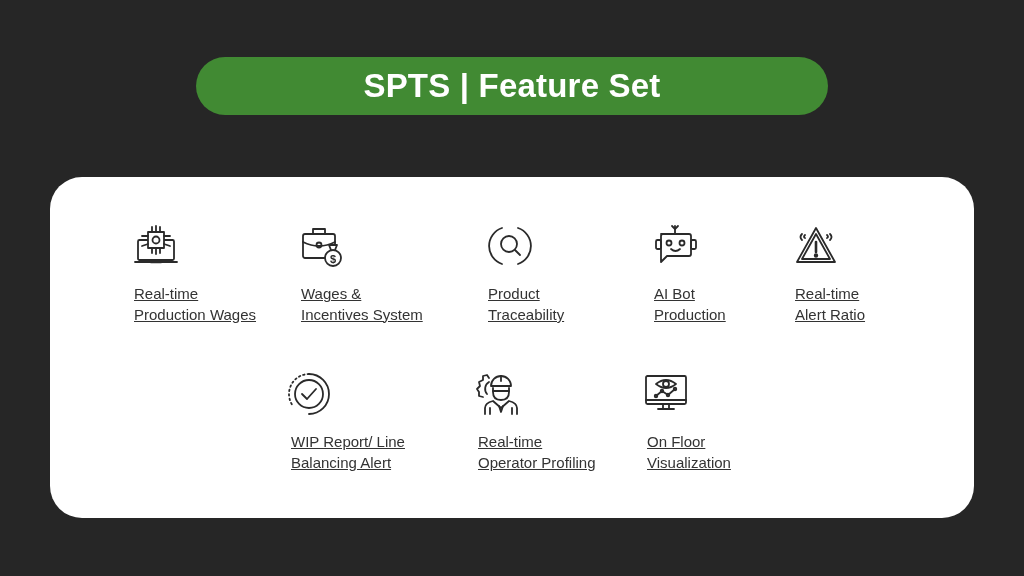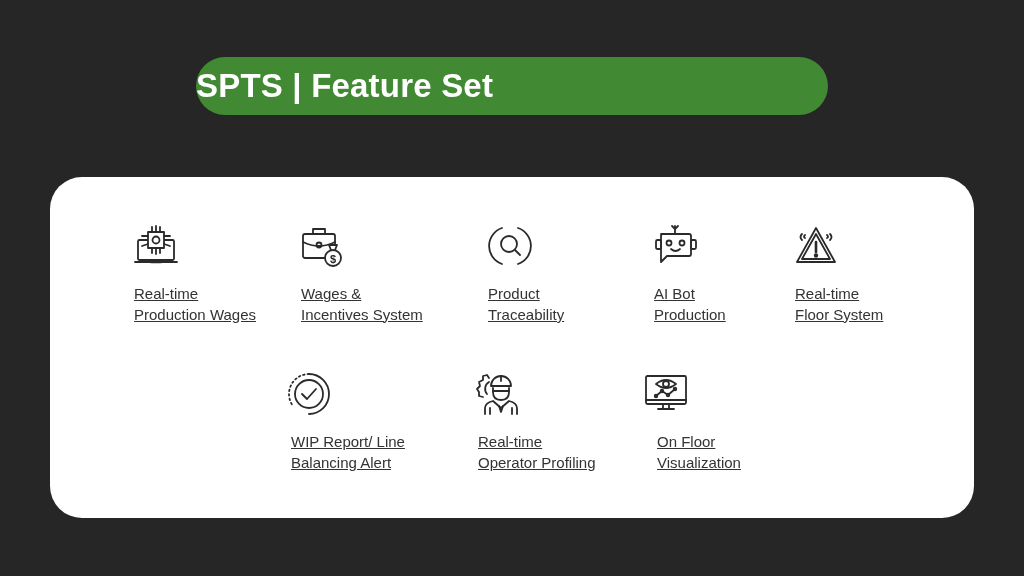--- a/index.html
+++ b/index.html
@@ -9,21 +9,21 @@
     position: relative;
     overflow: hidden;
     font-family: "Liberation Sans", "DejaVu Sans", sans-serif;
   }
   .title-pill {
     position: absolute;
     left: 196px; top: 57px;
     width: 632px; height: 58px;
     border-radius: 29px;
     background: #418a33;
-    display: flex; align-items: center; justify-content: flex-start;
+    display: flex; align-items: center; justify-content: center;
   }
   .title-text {
     color: #ffffff;
     font-weight: bold;
     font-size: 33px;
     letter-spacing: 0.2px;
   }
   .card {
     position: absolute;
     left: 50px; top: 177px;
@@ -151,21 +151,21 @@
       <line x1="22" y1="18" x2="22" y2="28" stroke-width="2.6"></line>
       <circle cx="22" cy="31.5" r="1.3" fill="#2a2a2a"></circle>
       <path d="M8 16 Q5 13 8 10"></path>
       <path d="M11 14 Q9 13 11 11"></path>
       <path d="M36 16 Q39 13 36 10"></path>
       <path d="M33 14 Q35 13 33 11"></path>
     </svg>
   </div>
   <div class="label" style="left:1px;">
     <span>Real-time</span>
-    <span>Floor System</span>
+    <span>Alert Ratio</span>
   </div>
 </div>
 
 <div class="feature" style="left:287px; top:372px;">
   <div class="icon">
     <svg viewBox="0 0 44 44">
       <path d="M22 2 A20 20 0 0 1 22 42"></path>
       <path d="M22 2 A20 20 0 0 0 6 34" stroke-dasharray="1.5 3"></path>
       <circle cx="22" cy="22" r="14"></circle>
       <path d="M15 22 L20 27 L29 17"></path>
@@ -208,17 +208,17 @@
       <line x1="14" y1="37" x2="30" y2="37"></line>
       <path d="M12 12 Q22 4 32 12 Q22 20 12 12 Z"></path>
       <circle cx="22" cy="12" r="3"></circle>
       <path d="M12 24 L18 19 L24 23 L31 17"></path>
       <circle cx="12" cy="24" r="1.3"></circle>
         <circle cx="18" cy="19" r="1.3"></circle>
       <circle cx="24" cy="23" r="1.3"></circle>
         <circle cx="31" cy="17" r="1.3"></circle>
     </svg>
   </div>
-  <div class="label" style="left:13px;">
+  <div class="label" style="left:3px;">
     <span>On Floor</span>
     <span>Visualization</span>
   </div>
 </div>
 
 </body></html>

